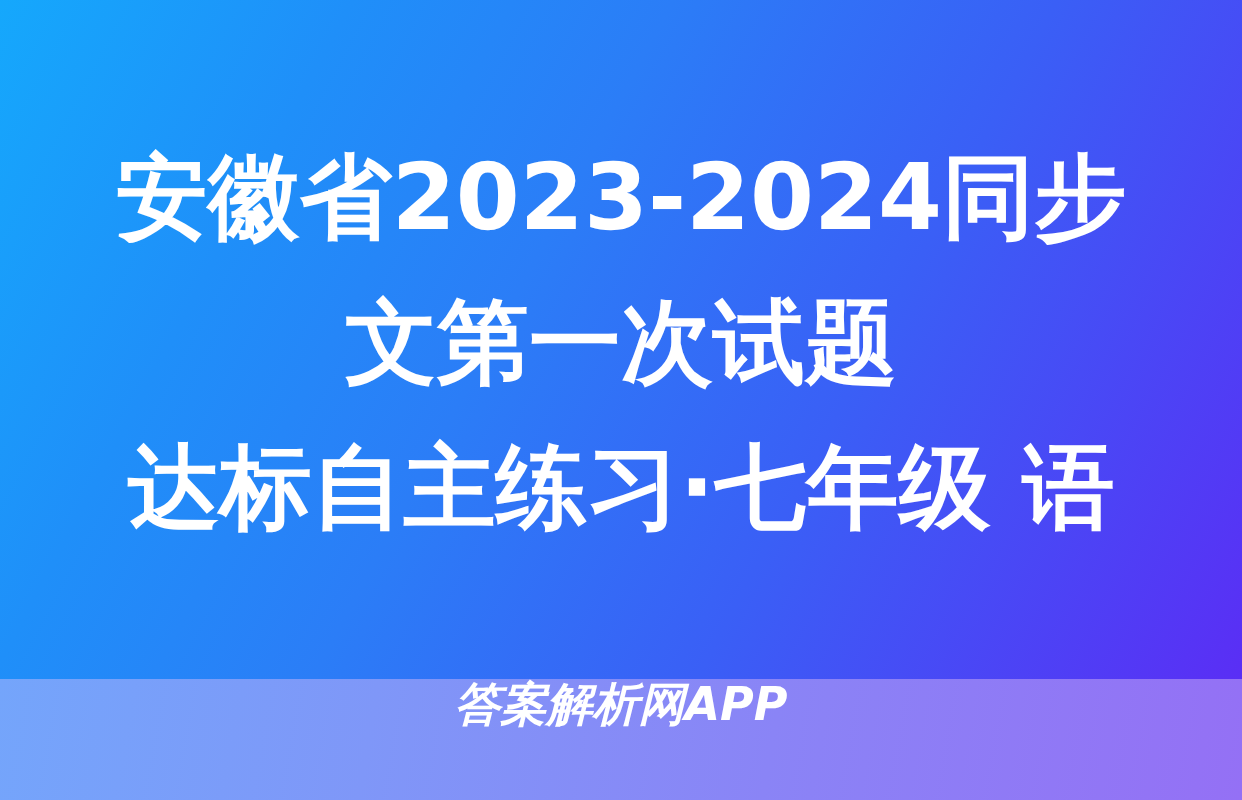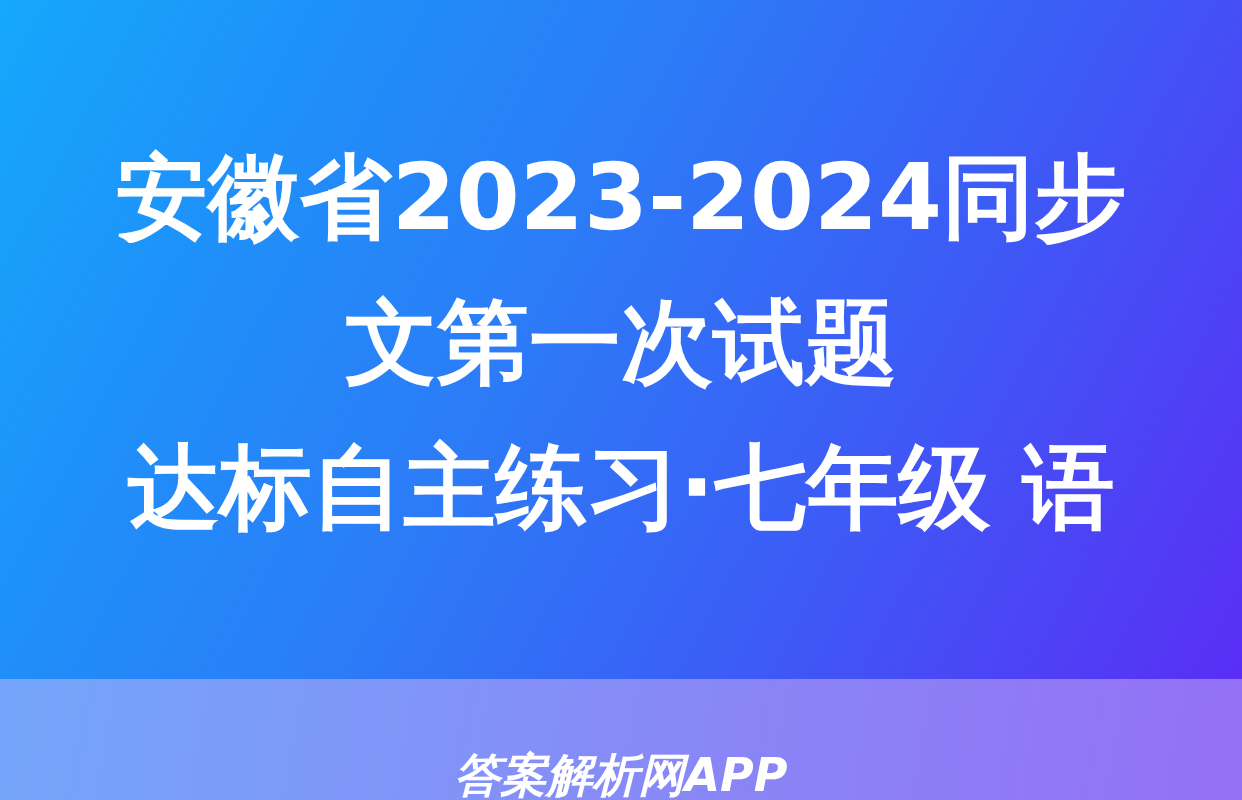--- a/index.html
+++ b/index.html
@@ -63,21 +63,21 @@
     left: 0;
     top: 679px;
     width: 1242px;
     height: 121px;
     background: linear-gradient(100deg,
                 #74a5fb 0%,
                 #7f97f8 30%,
                 #8a84f6 62%,
                 #9470f5 100%);
     display: flex;
-    align-items: flex-end;
+    align-items: flex-start;
     justify-content: center;
   }
 
   #footer-text {
     color: #ffffff;
     font-family: "DejaVu Sans", "Liberation Sans", sans-serif;
     font-weight: bold;
     font-style: italic;
     font-size: 46px;
     line-height: 50px;

